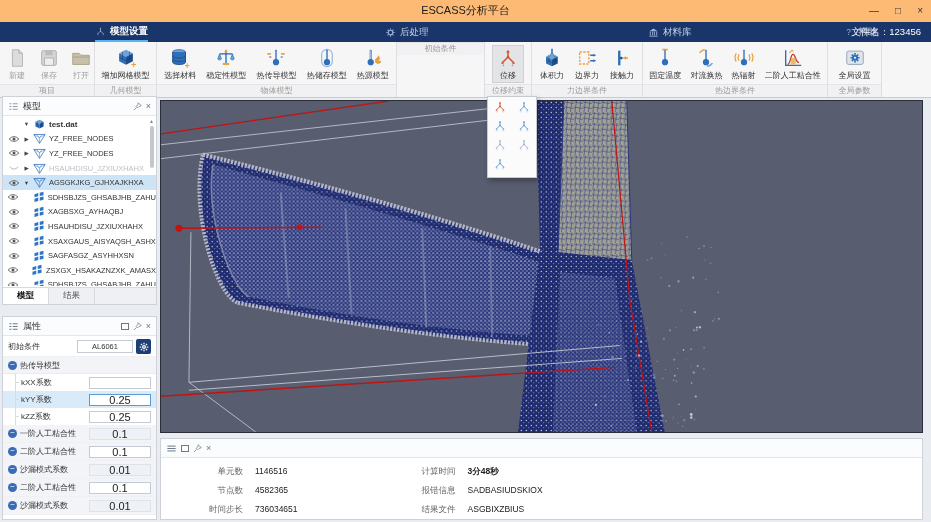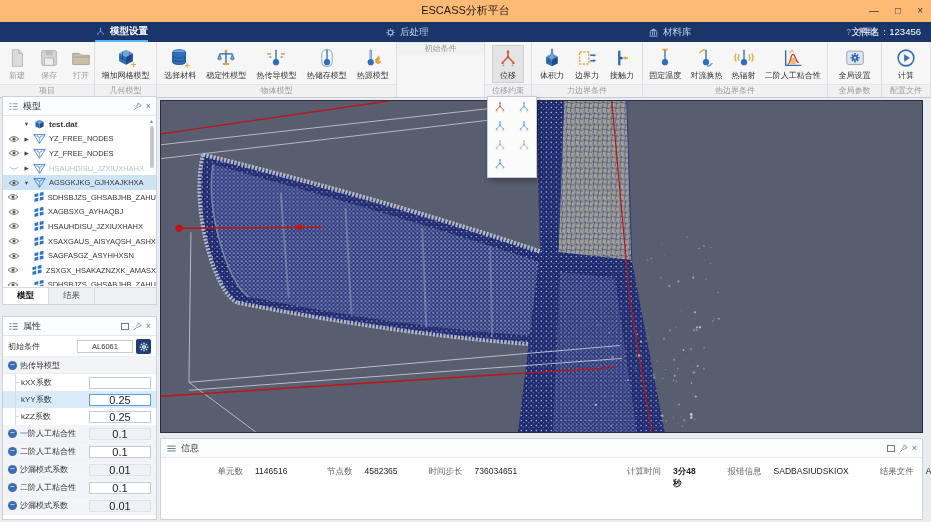--- a/index.html
+++ b/index.html
@@ -77,21 +77,21 @@
   .viewport { position:absolute; left:160px; top:100px; width:763px; height:333px; background:#585d70; border:1px solid #2b2e38; cursor:crosshair; }
   .viewport svg { display:block; }
 
   
   .dd-menu { position:absolute; left:487px; top:96px; width:50px; background:#fbfbfc; border:1px solid #c6c9ce; box-shadow:2px 3px 5px rgba(0,0,0,.3); display:grid; grid-template-columns:1fr 1fr; padding:2px 0; z-index:5; }
   .dd-item { height:19px; display:flex; align-items:center; justify-content:center; cursor:pointer; }
 
   
   .info-panel { left:160px; top:438px; width:763px; height:82px; }
   .info-body { display:flex; padding:8px 0 0 24px; gap:100px; }
-  .info-col { display:flex; flex-direction:row; gap:7px; }
+  .info-col { display:flex; flex-direction:column; gap:7px; }
   .info-row { display:flex; font-size:8.5px; align-items:baseline; }
   .info-row .l { width:58px; text-align:right; color:#666; margin-right:12px; white-space:nowrap; }
   .info-row .v { color:#222; }
   .info-row .v.bold { font-weight:bold; }
 </style>
 </head>
 <body>
 
 <div class="app">
 
@@ -401,34 +401,20 @@
                 <g stroke="#2e6fb7" stroke-width="1.8">
                   <path d="M12,6.5 v2 M12,15 v2 M7,11.7 h2 M15,11.7 h2 M8.5,8.2 l1.4,1.4 M14.1,13.8 l1.4,1.4 M15.5,8.2 l-1.4,1.4 M9.9,13.8 l-1.4,1.4"></path>
                 </g>
                 <circle cx="12" cy="11.7" r="1.1" fill="#fff"></circle>
               </svg>
             </span>
             <div class="lbl">全局设置</div>
           </div>
         </div>
         <div class="tb-grouplabel">全局参数</div>
-      </div>
-      <div class="tb-group" style="width: 49px;">
-        <div class="tb-buttons">
-          <div class="tb-btn">
-            <span class="tb-ic">
-              <svg width="22" height="22" viewBox="0 0 24 24">
-                <circle cx="12" cy="12" r="8.6" fill="none" stroke="#2e6fb7" stroke-width="1.7"></circle>
-                <path d="M10,8 l6.2,4 -6.2,4 z" fill="#2e6fb7"></path>
-              </svg>
-            </span>
-            <div class="lbl">计算</div>
-          </div>
-        </div>
-        <div class="tb-grouplabel">配置文件</div>
       </div>
     </div>
 
   <div class="panel model-panel">
     <div class="panel-hd">
       <span class="hd-ic" id="modelPanelIcon">
           <svg width="11" height="11" viewBox="0 0 16 16">
             <path d="M2,4 h3 M7,4 h7 M2,8 h3 M7,8 h7 M2,12 h3 M7,12 h7" stroke="#8a9096" stroke-width="1.3"></path>
           </svg>
         </span>
@@ -993,21 +979,20 @@
       </div>
     </div>
 
   <div class="panel info-panel">
     <div class="panel-hd">
       <span class="hd-ic" id="infoPanelIcon">
           <svg width="11" height="11" viewBox="0 0 16 16">
             <path d="M2,4.5 h12 M2,8 h12 M2,11.5 h12" stroke="#5a6b7c" stroke-width="1.3"></path>
           </svg>
         </span>
-      <span class="pt">信息</span>
       <span class="hd-ic">
           <span class="hd-box"></span>
         </span>
       <span class="hd-ic" id="infoPinIcon">
           <svg width="9" height="9" viewBox="0 0 12 12">
             <path d="M7,1 L11,5 L8.2,5.8 L6.2,7.8 L4.2,5.8 L6.2,3.8 Z" fill="none" stroke="#777" stroke-width="1"></path>
             <path d="M4.6,7.4 L1.2,10.8" stroke="#777" stroke-width="1"></path>
           </svg>
         </span>
       <span class="hd-ic">×</span>

